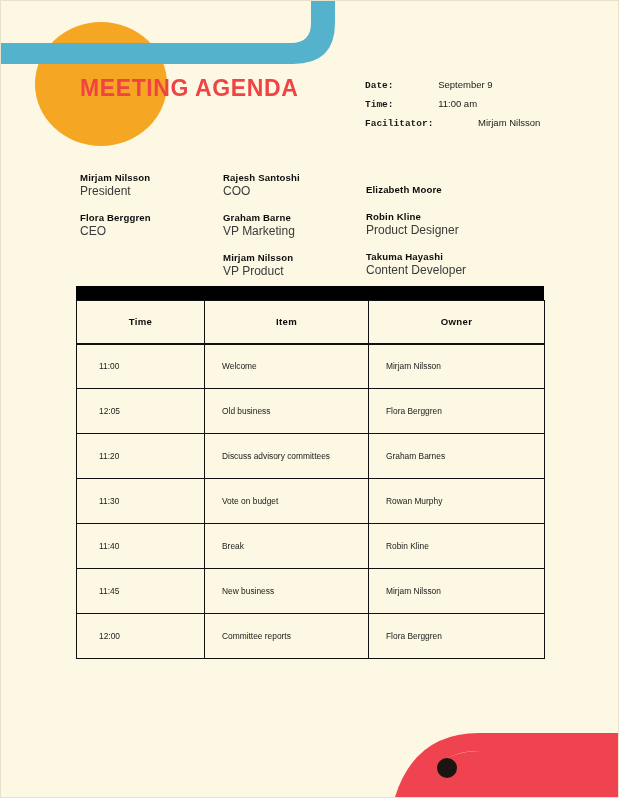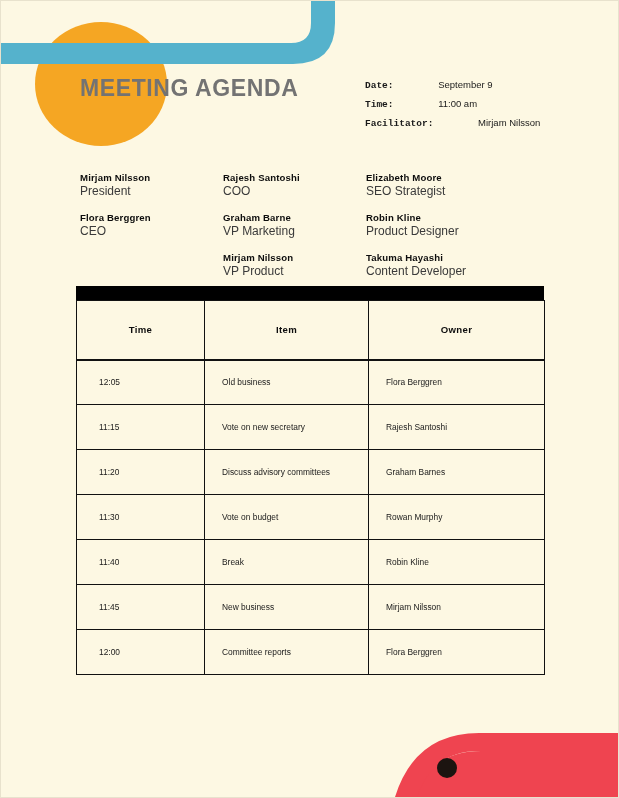--- a/index.html
+++ b/index.html
@@ -62,21 +62,21 @@
 
   
   .title {
     position: absolute;
     left: 79px;
     top: 74px;
     margin: 0;
     font-size: 23px;
     font-weight: bold;
     letter-spacing: 0.6px;
-    color: #737373;
+    color: #ef4444;
     font-family: "Liberation Sans", sans-serif;
   }
 
   .meta {
     position: absolute;
     left: 364px;
     top: 75px;
     font-size: 9.5px;
     color: #1a1a1a;
     line-height: 18px;
@@ -96,21 +96,21 @@
     position: absolute;
     left: 79px;
     top: 170px;
     width: 470px;
     display: flex;
   }
   .att-col {
     width: 143px;
     flex: 0 0 143px;
   }
-  .att-col.col-3 { width: 180px; flex: 0 0 180px; }
+  .att-col.col-3 { width: 180px; flex: 0 0 180px; margin-top: 12px; }
 
   .att-person {
     margin-bottom: 14px;
   }
   .att-name {
     font-size: 9.6px;
     font-weight: bold;
     color: #0d0d0d;
     letter-spacing: 0.15px;
     line-height: 13px;
@@ -143,21 +143,21 @@
   table.agenda td {
     border: 1px solid #111111;
     background: #fdf8e3;
     box-sizing: border-box;
   }
   table.agenda col.c-time { width: 128px; }
   table.agenda col.c-item { width: 164px; }
   table.agenda col.c-owner { width: 176px; }
 
   table.agenda th {
-    height: 59px;
+    height: 43px;
     font-size: 9.6px;
     font-weight: bold;
     color: #0d0d0d;
     text-align: center;
     letter-spacing: 0.3px;
     border-bottom-width: 2px;
   }
   table.agenda td {
     height: 45px;
     font-size: 8.4px;
@@ -227,21 +227,20 @@
       </div>
       <div class="att-person">
         <div class="att-name">Mirjam Nilsson</div>
         <div class="att-role">VP Product</div>
       </div>
     </div>
 
     <div class="att-col col-3">
       <div class="att-person">
         <div class="att-name">Elizabeth Moore</div>
-        <div class="att-role">SEO Strategist</div>
       </div>
       <div class="att-person">
         <div class="att-name">Robin Kline</div>
         <div class="att-role">Product Designer</div>
       </div>
       <div class="att-person">
         <div class="att-name">Takuma Hayashi</div>
         <div class="att-role">Content Developer</div>
       </div>
     </div>
@@ -258,30 +257,30 @@
       </colgroup>
       <thead>
         <tr>
           <th>Time</th>
           <th>Item</th>
           <th>Owner</th>
         </tr>
       </thead>
       <tbody>
         <tr>
+          <td class="cell-time">11:00</td>
+          <td class="cell-item">Welcome</td>
+          <td class="cell-owner">Mirjam Nilsson</td>
+        </tr>
+        <tr>
           <td class="cell-time">12:05</td>
           <td class="cell-item">Old business</td>
           <td class="cell-owner">Flora Berggren</td>
         </tr>
         <tr>
-          <td class="cell-time">11:15</td>
-          <td class="cell-item">Vote on new secretary</td>
-          <td class="cell-owner">Rajesh Santoshi</td>
-        </tr>
-        <tr>
           <td class="cell-time">11:20</td>
           <td class="cell-item">Discuss advisory committees</td>
           <td class="cell-owner">Graham Barnes</td>
         </tr>
         <tr>
           <td class="cell-time">11:30</td>
           <td class="cell-item">Vote on budget</td>
           <td class="cell-owner">Rowan Murphy</td>
         </tr>
         <tr>

